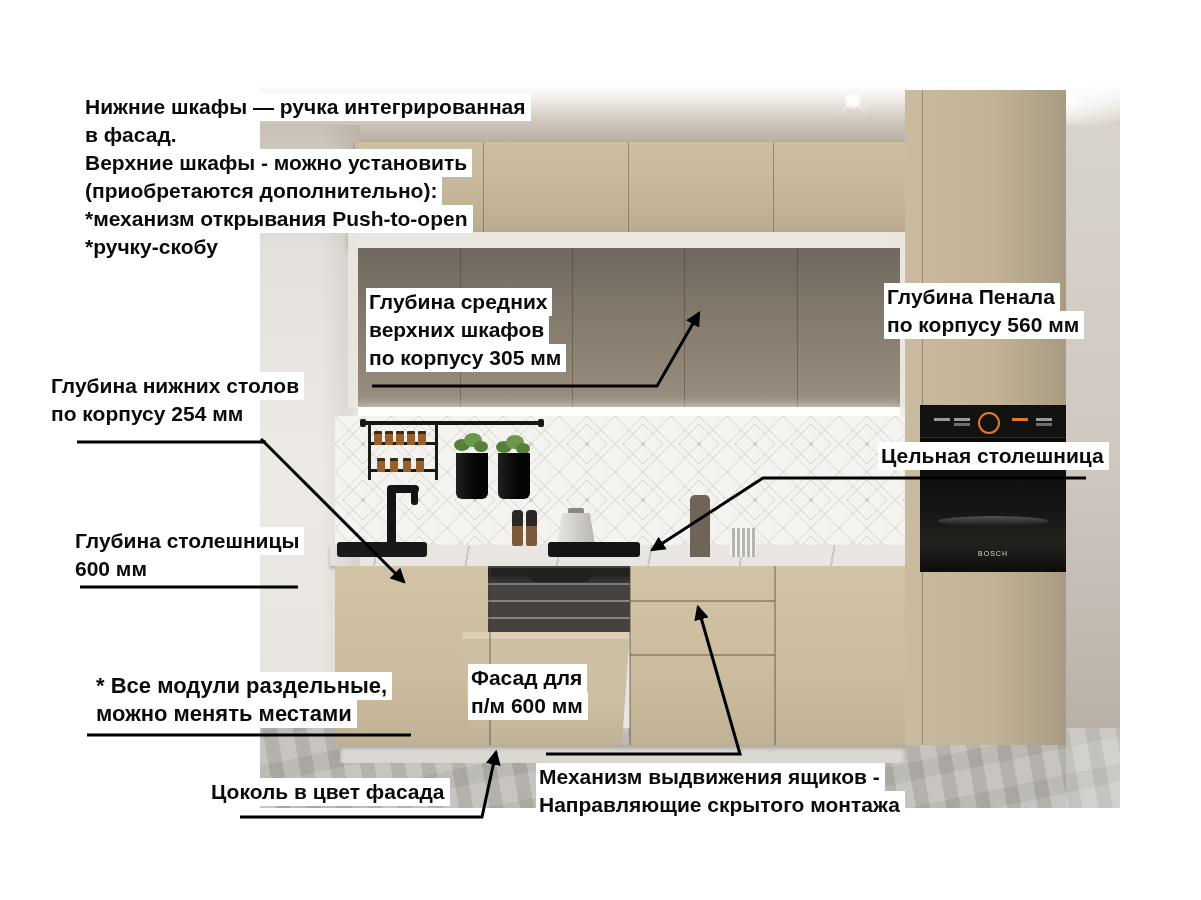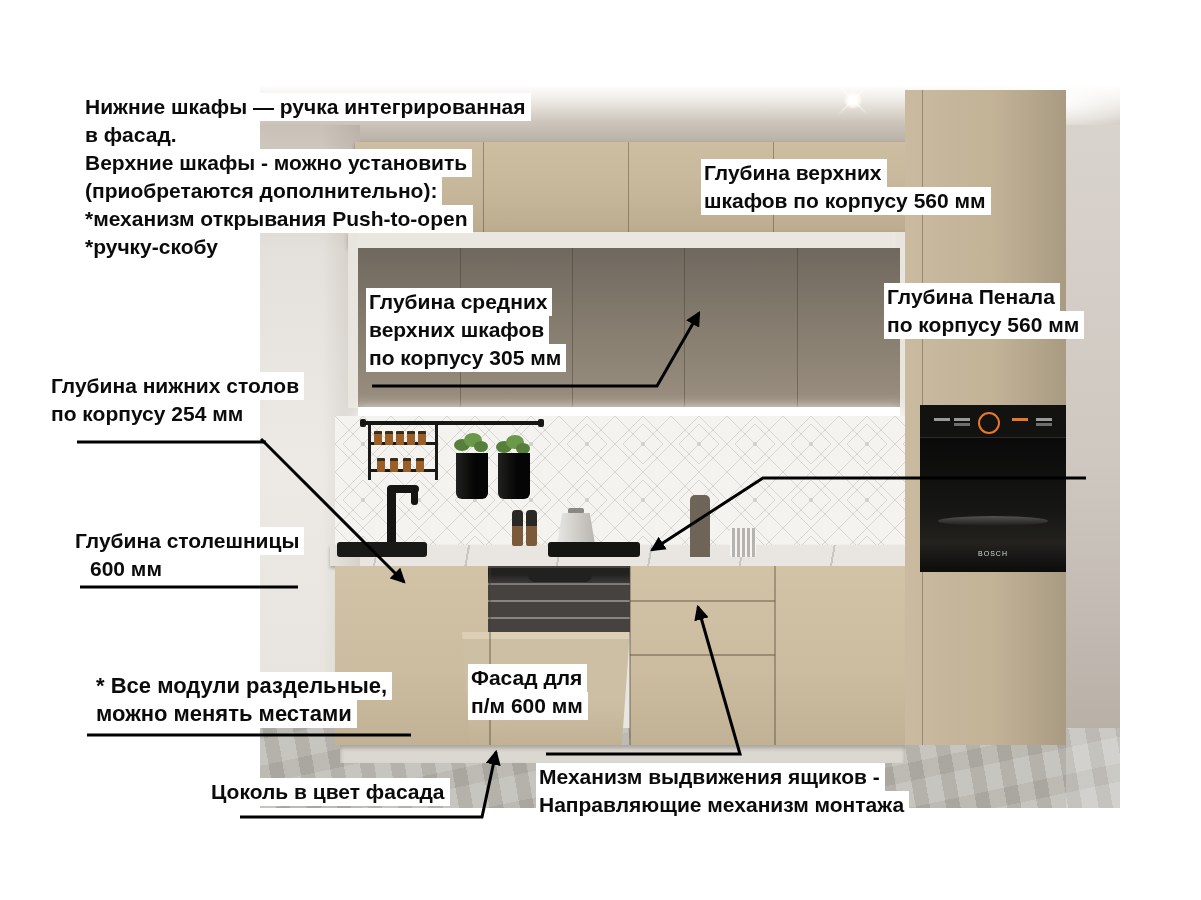--- a/index.html
+++ b/index.html
@@ -247,59 +247,58 @@
 
   <div class="callout" style="left:82px;top:93px">
     <div class="ln"><span>Нижние шкафы — ручка интегрированная</span></div>
     <div class="ln"><span>в фасад.</span></div>
     <div class="ln"><span>Верхние шкафы - можно установить</span></div>
     <div class="ln"><span>(приобретаются дополнительно):</span></div>
     <div class="ln"><span>*механизм открывания Push-to-open</span></div>
     <div class="ln"><span>*ручку-скобу</span></div>
   </div>
 
-  <div class="callout" style="left:701px;top:159px">
-    <div class="ln"><span>Глубина верхних</span></div>
-    <div class="ln"><span>шкафов по корпусу 560 мм</span></div>
-  </div>
 
   <div class="callout" style="left:366px;top:288px">
     <div class="ln"><span>Глубина средних</span></div>
     <div class="ln"><span>верхних шкафов</span></div>
     <div class="ln"><span>по корпусу 305 мм</span></div>
   </div>
 
   <div class="callout" style="left:884px;top:283px">
     <div class="ln"><span>Глубина Пенала</span></div>
     <div class="ln"><span>по корпусу 560 мм</span></div>
   </div>
 
   <div class="callout" style="left:48px;top:372px">
     <div class="ln"><span>Глубина нижних столов</span></div>
     <div class="ln"><span>по корпусу 254 мм</span></div>
   </div>
 
+  <div class="callout" style="left:878px;top:442px">
+    <div class="ln"><span>Цельная столешница</span></div>
+  </div>
 
   <div class="callout" style="left:72px;top:527px">
     <div class="ln"><span>Глубина столешницы</span></div>
-    <div class="ln" style="margin-left:15px"><span>600 мм</span></div>
+    <div class="ln" style="margin-left:0"><span>600 мм</span></div>
   </div>
 
   <div class="callout italic" style="left:93px;top:672px">
     <div class="ln"><span>* Все модули раздельные,</span></div>
     <div class="ln" style="margin-left:0"><span>можно менять местами</span></div>
   </div>
 
   <div class="callout" style="left:468px;top:664px">
     <div class="ln"><span>Фасад для</span></div>
     <div class="ln"><span>п/м 600 мм</span></div>
   </div>
 
   <div class="callout" style="left:208px;top:778px">
     <div class="ln"><span>Цоколь в цвет фасада</span></div>
   </div>
 
   <div class="callout" style="left:536px;top:763px">
     <div class="ln"><span>Механизм выдвижения ящиков -</span></div>
-    <div class="ln"><span>Направляющие механизм монтажа</span></div>
+    <div class="ln"><span>Направляющие скрытого монтажа</span></div>
   </div>
 
 </div>
 
 </body></html>

